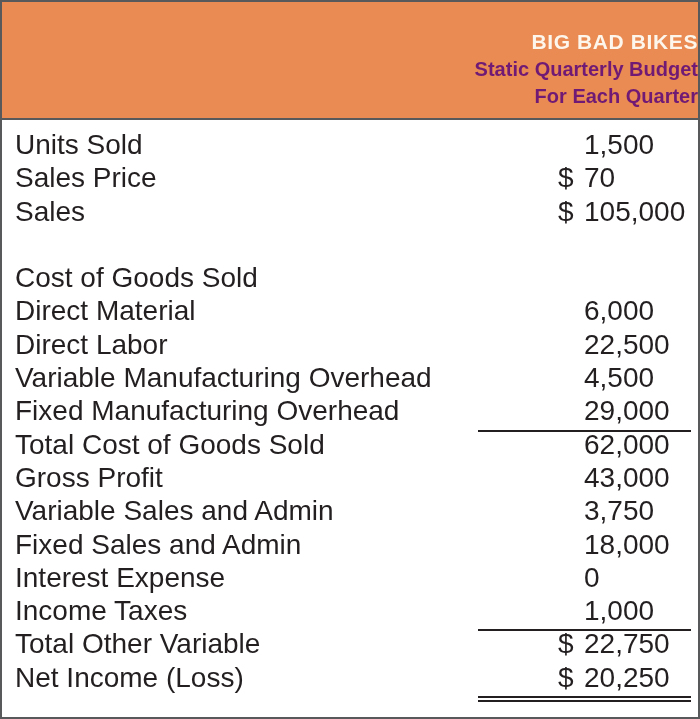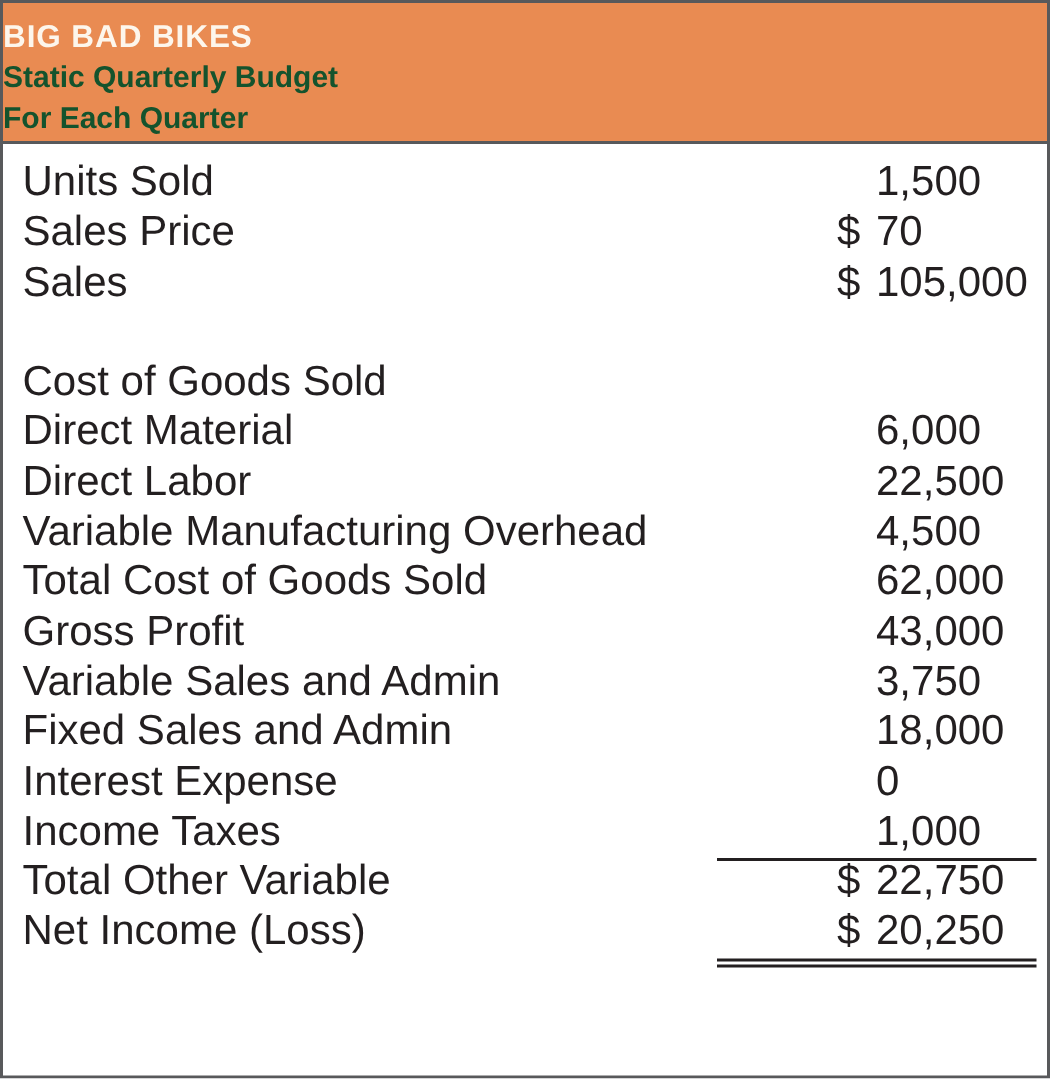--- a/index.html
+++ b/index.html
@@ -22,36 +22,36 @@
     background: #ffffff;
     display: flex;
     flex-direction: column;
   }
 
   
   .card-header {
     box-sizing: border-box;
     background: #e98b52;
     border-bottom: 2px solid #58595b;
-    height: 94px;
-    padding-top: 9px;
-    text-align: left;
+    height: 118px;
+    padding-top: 26px;
+    text-align: right;
     flex: 0 0 auto;
   }
   .title-company {
     font-size: 21px;
     font-weight: bold;
     color: #fdf6ec;
     letter-spacing: 0.6px;
     line-height: 28px;
   }
   .title-sub {
     font-size: 20px;
     font-weight: bold;
-    color: #14532d;
+    color: #701a75;
     line-height: 27px;
   }
 
   
   .card-body {
     flex: 1 1 auto;
     padding: 8px 11px 0 13px;
     box-sizing: border-box;
   }
   table.budget-table {
@@ -169,20 +169,27 @@
               <span class="val-wrap">22,500</span>
             </td>
           </tr>
           <tr class="">
             <td class="label">Variable Manufacturing Overhead</td>
             <td class="dollar"></td>
             <td class="value">
               <span class="val-wrap">4,500</span>
             </td>
           </tr>
+          <tr class="rule-single ">
+            <td class="label">Fixed Manufacturing Overhead</td>
+            <td class="dollar"></td>
+            <td class="value">
+              <span class="val-wrap">29,000</span>
+            </td>
+          </tr>
           <tr class="">
             <td class="label">Total Cost of Goods Sold</td>
             <td class="dollar"></td>
             <td class="value">
               <span class="val-wrap">62,000</span>
             </td>
           </tr>
           <tr class="">
             <td class="label">Gross Profit</td>
             <td class="dollar"></td>

